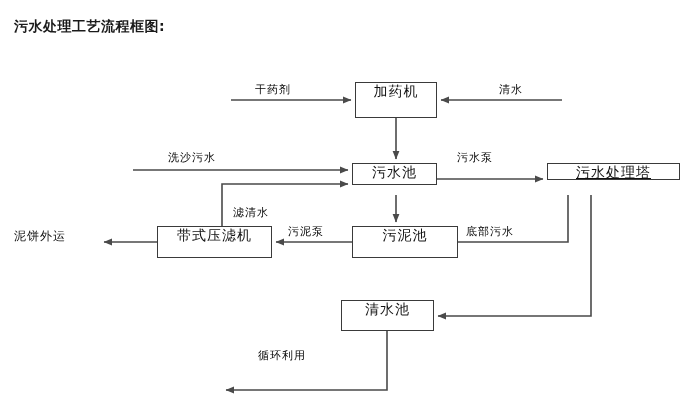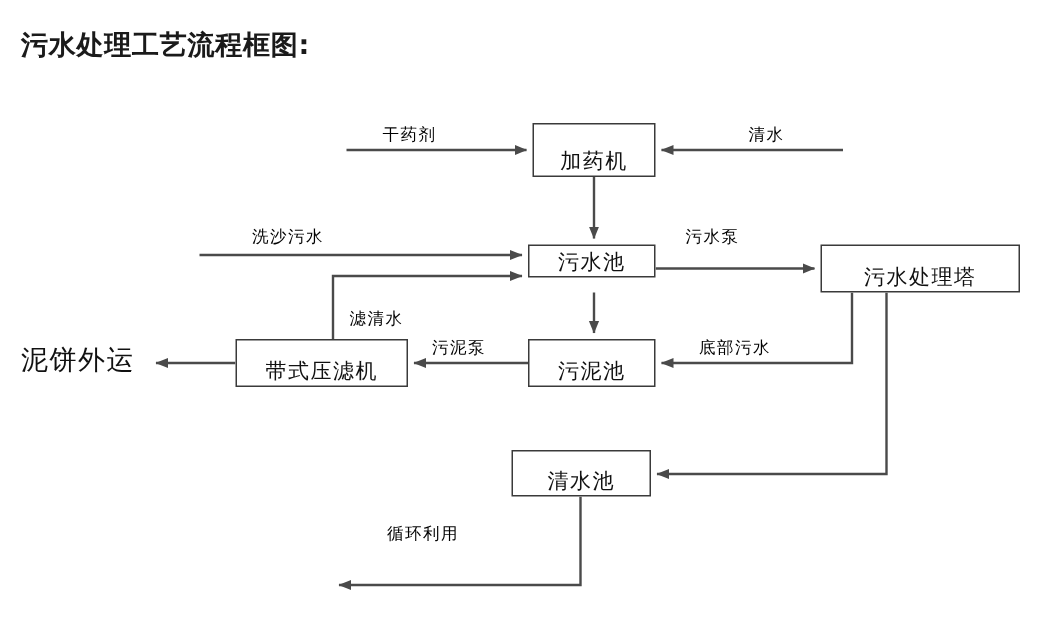--- a/index.html
+++ b/index.html
@@ -14,59 +14,59 @@
     position: relative;
     width: 700px;
     height: 420px;
     background: #ffffff;
     overflow: hidden;
   }
   #title {
     position: absolute;
     left: 14px;
     top: 18px;
-    font-size: 18px;
+    font-size: 14px;
     font-weight: bold;
     color: #1a1a1a;
     letter-spacing: 0.5px;
     white-space: nowrap;
   }
   svg#wires {
     position: absolute;
     left: 0;
     top: 0;
     width: 700px;
     height: 420px;
   }
   .node {
     position: absolute;
     box-sizing: border-box;
     border: 1.4px solid #3a3a3a;
     background: #ffffff;
     display: flex;
-    align-items: flex-end;
+    align-items: flex-start;
     justify-content: center;
     font-size: 14px;
     color: #111111;
     letter-spacing: 1px;
     white-space: nowrap;
     z-index: 3;
   }
   .edge-label {
     position: absolute;
     font-size: 11px;
     color: #000000;
     letter-spacing: 1px;
     white-space: nowrap;
     z-index: 4;
     background: transparent;
   }
   .terminal-label {
     position: absolute;
-    font-size: 18px;
+    font-size: 12px;
     color: #111111;
     letter-spacing: 1px;
     white-space: nowrap;
     z-index: 4;
   }
 </style>
 </head>
 <body>
 
 <div id="canvas">
@@ -109,29 +109,29 @@
   </svg>
 
   <div class="node" style="left:355px; top:82px; width:82px; height:36px;">
     <span>加药机</span>
   </div>
 
   <div class="node" style="left:352px; top:163px; width:85px; height:22px;">
     <span>污水池</span>
   </div>
 
-  <div class="node" style="left:547px; top:163px; width:133px; height:32px;">
+  <div class="node" style="left:547px; top:163px; width:133px; height:17px;text-decoration:underline;">
     <span>污水处理塔</span>
   </div>
 
   <div class="node" style="left:157px; top:226px; width:115px; height:32px;">
     <span>带式压滤机</span>
   </div>
 
-  <div class="node" style="left:352px; top:226px; width:85px; height:32px;">
+  <div class="node" style="left:352px; top:226px; width:106px; height:32px;">
     <span>污泥池</span>
   </div>
 
   <div class="node" style="left:341px; top:300px; width:93px; height:31px;">
     <span>清水池</span>
   </div>
 
   <div class="edge-label" style="left:255px; top:82px;">干药剂</div>
 
   <div class="edge-label" style="left:499px; top:82px;">清水</div>

